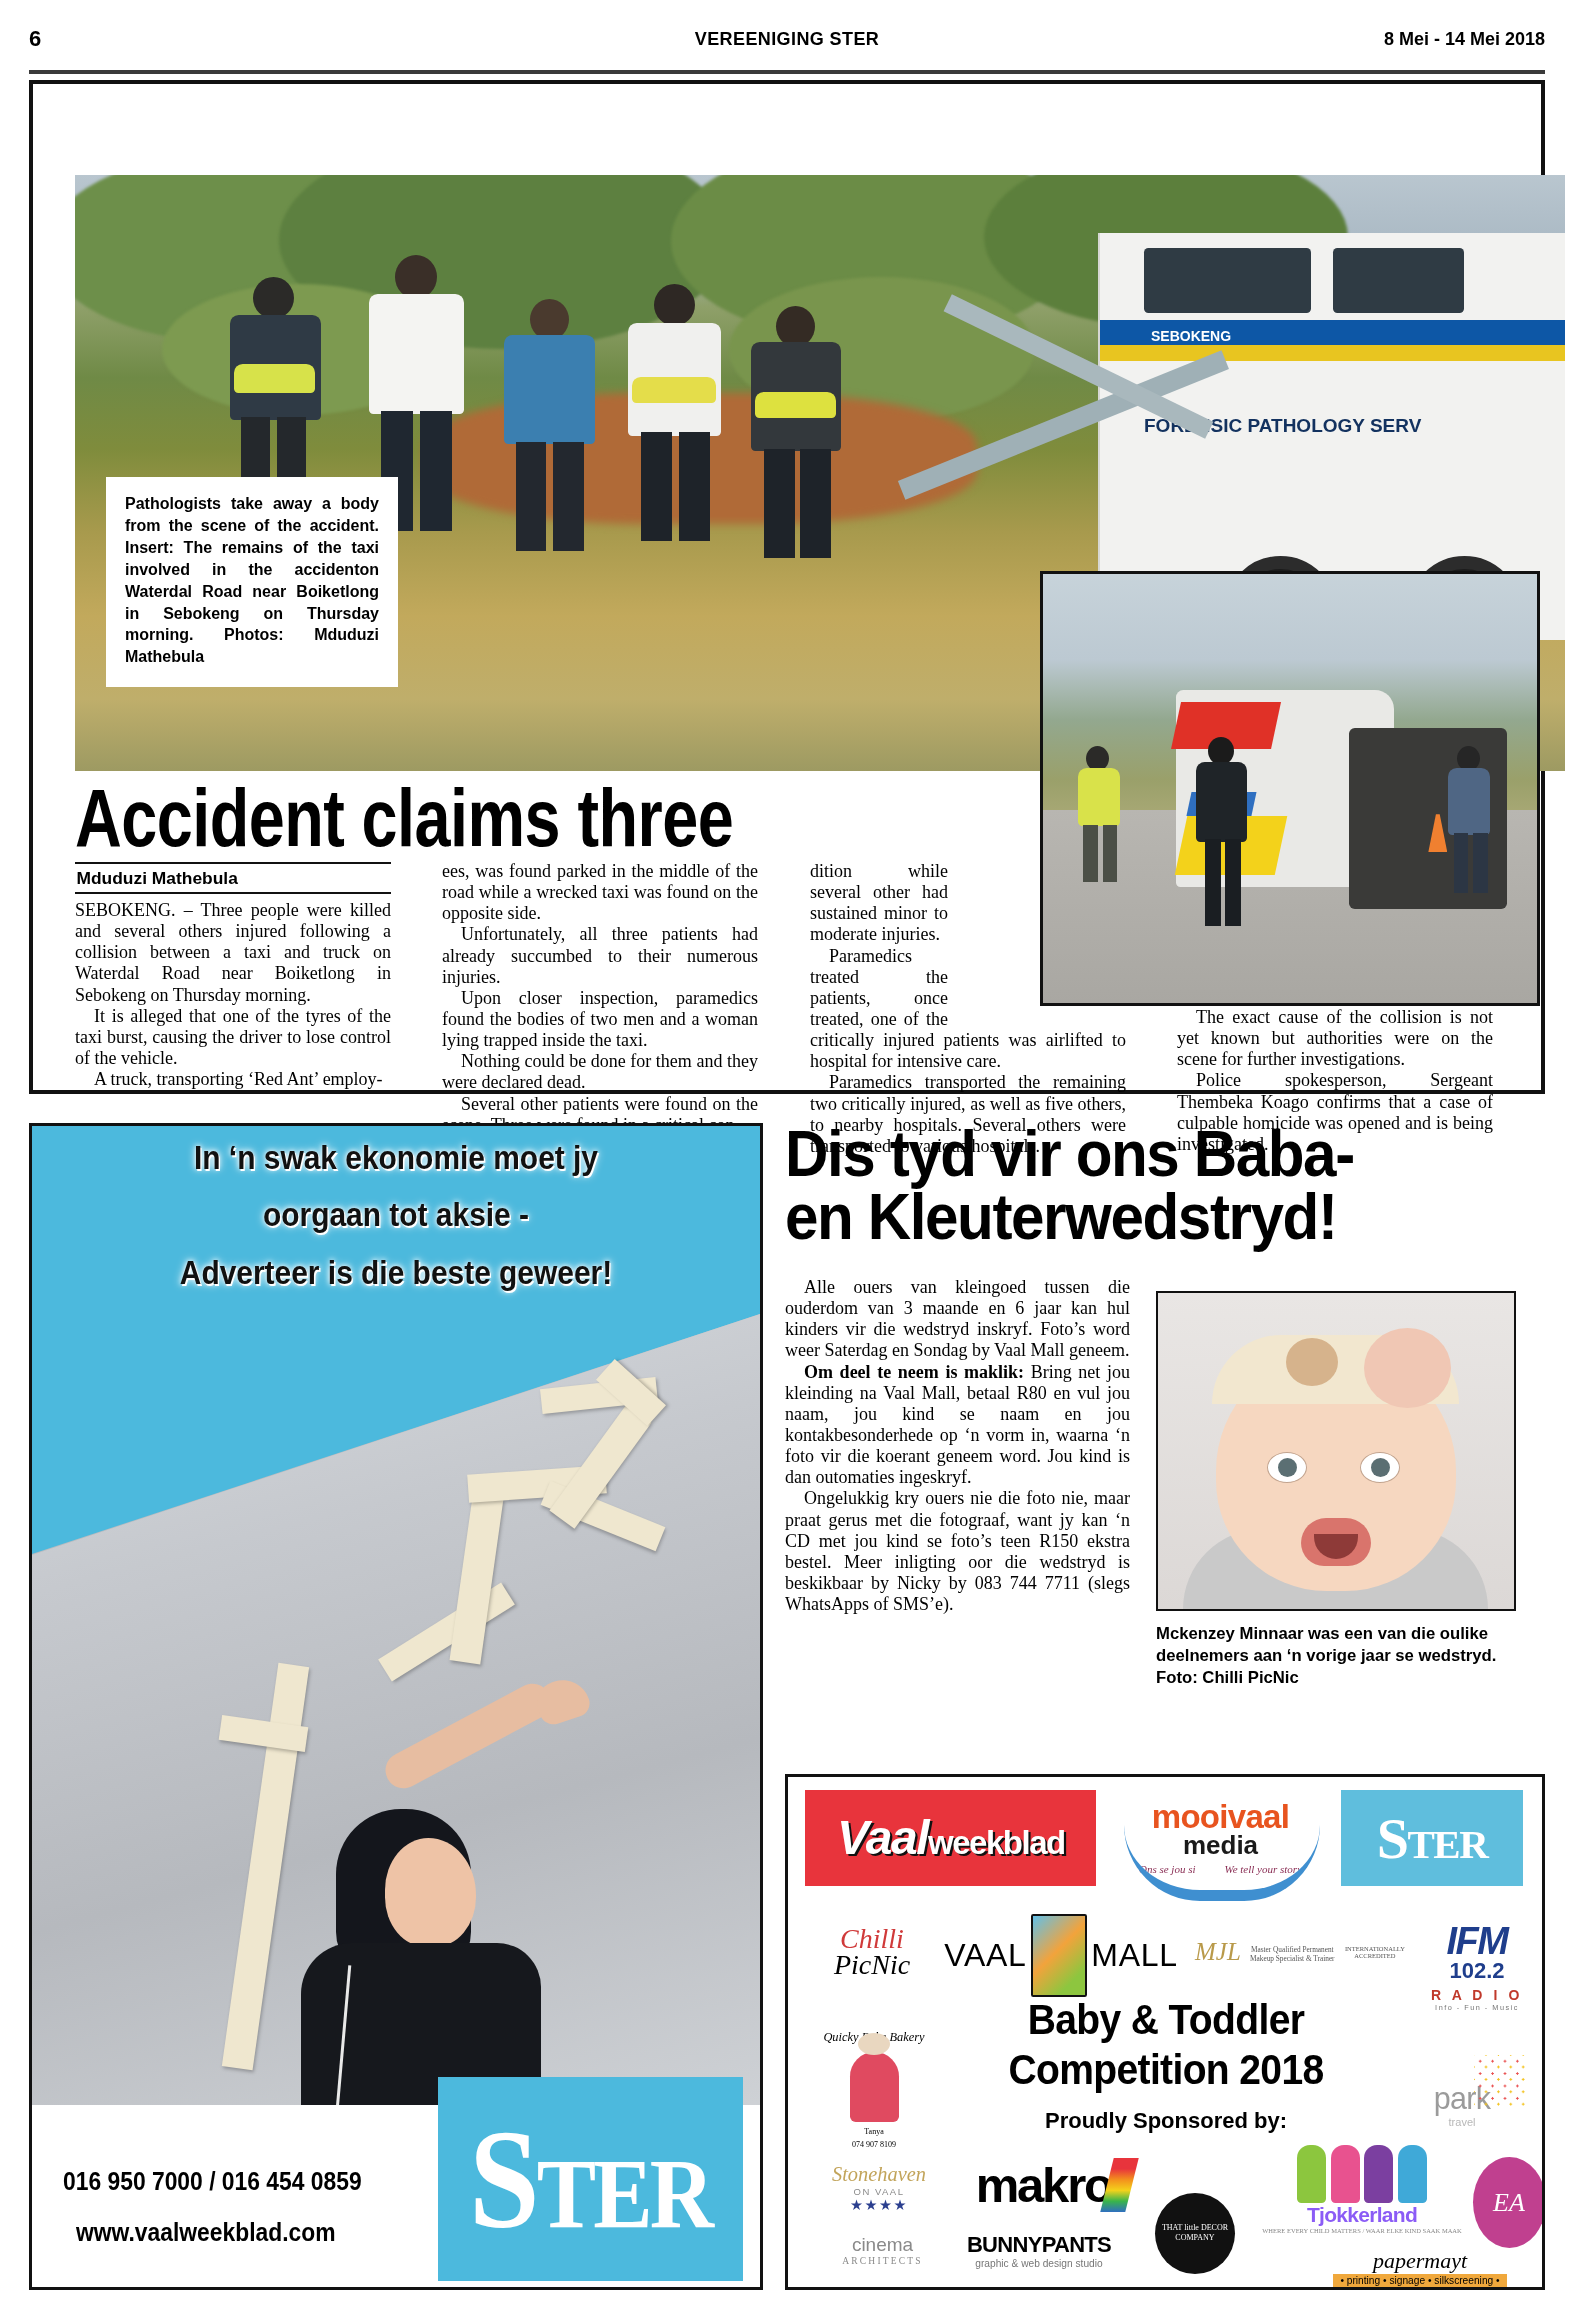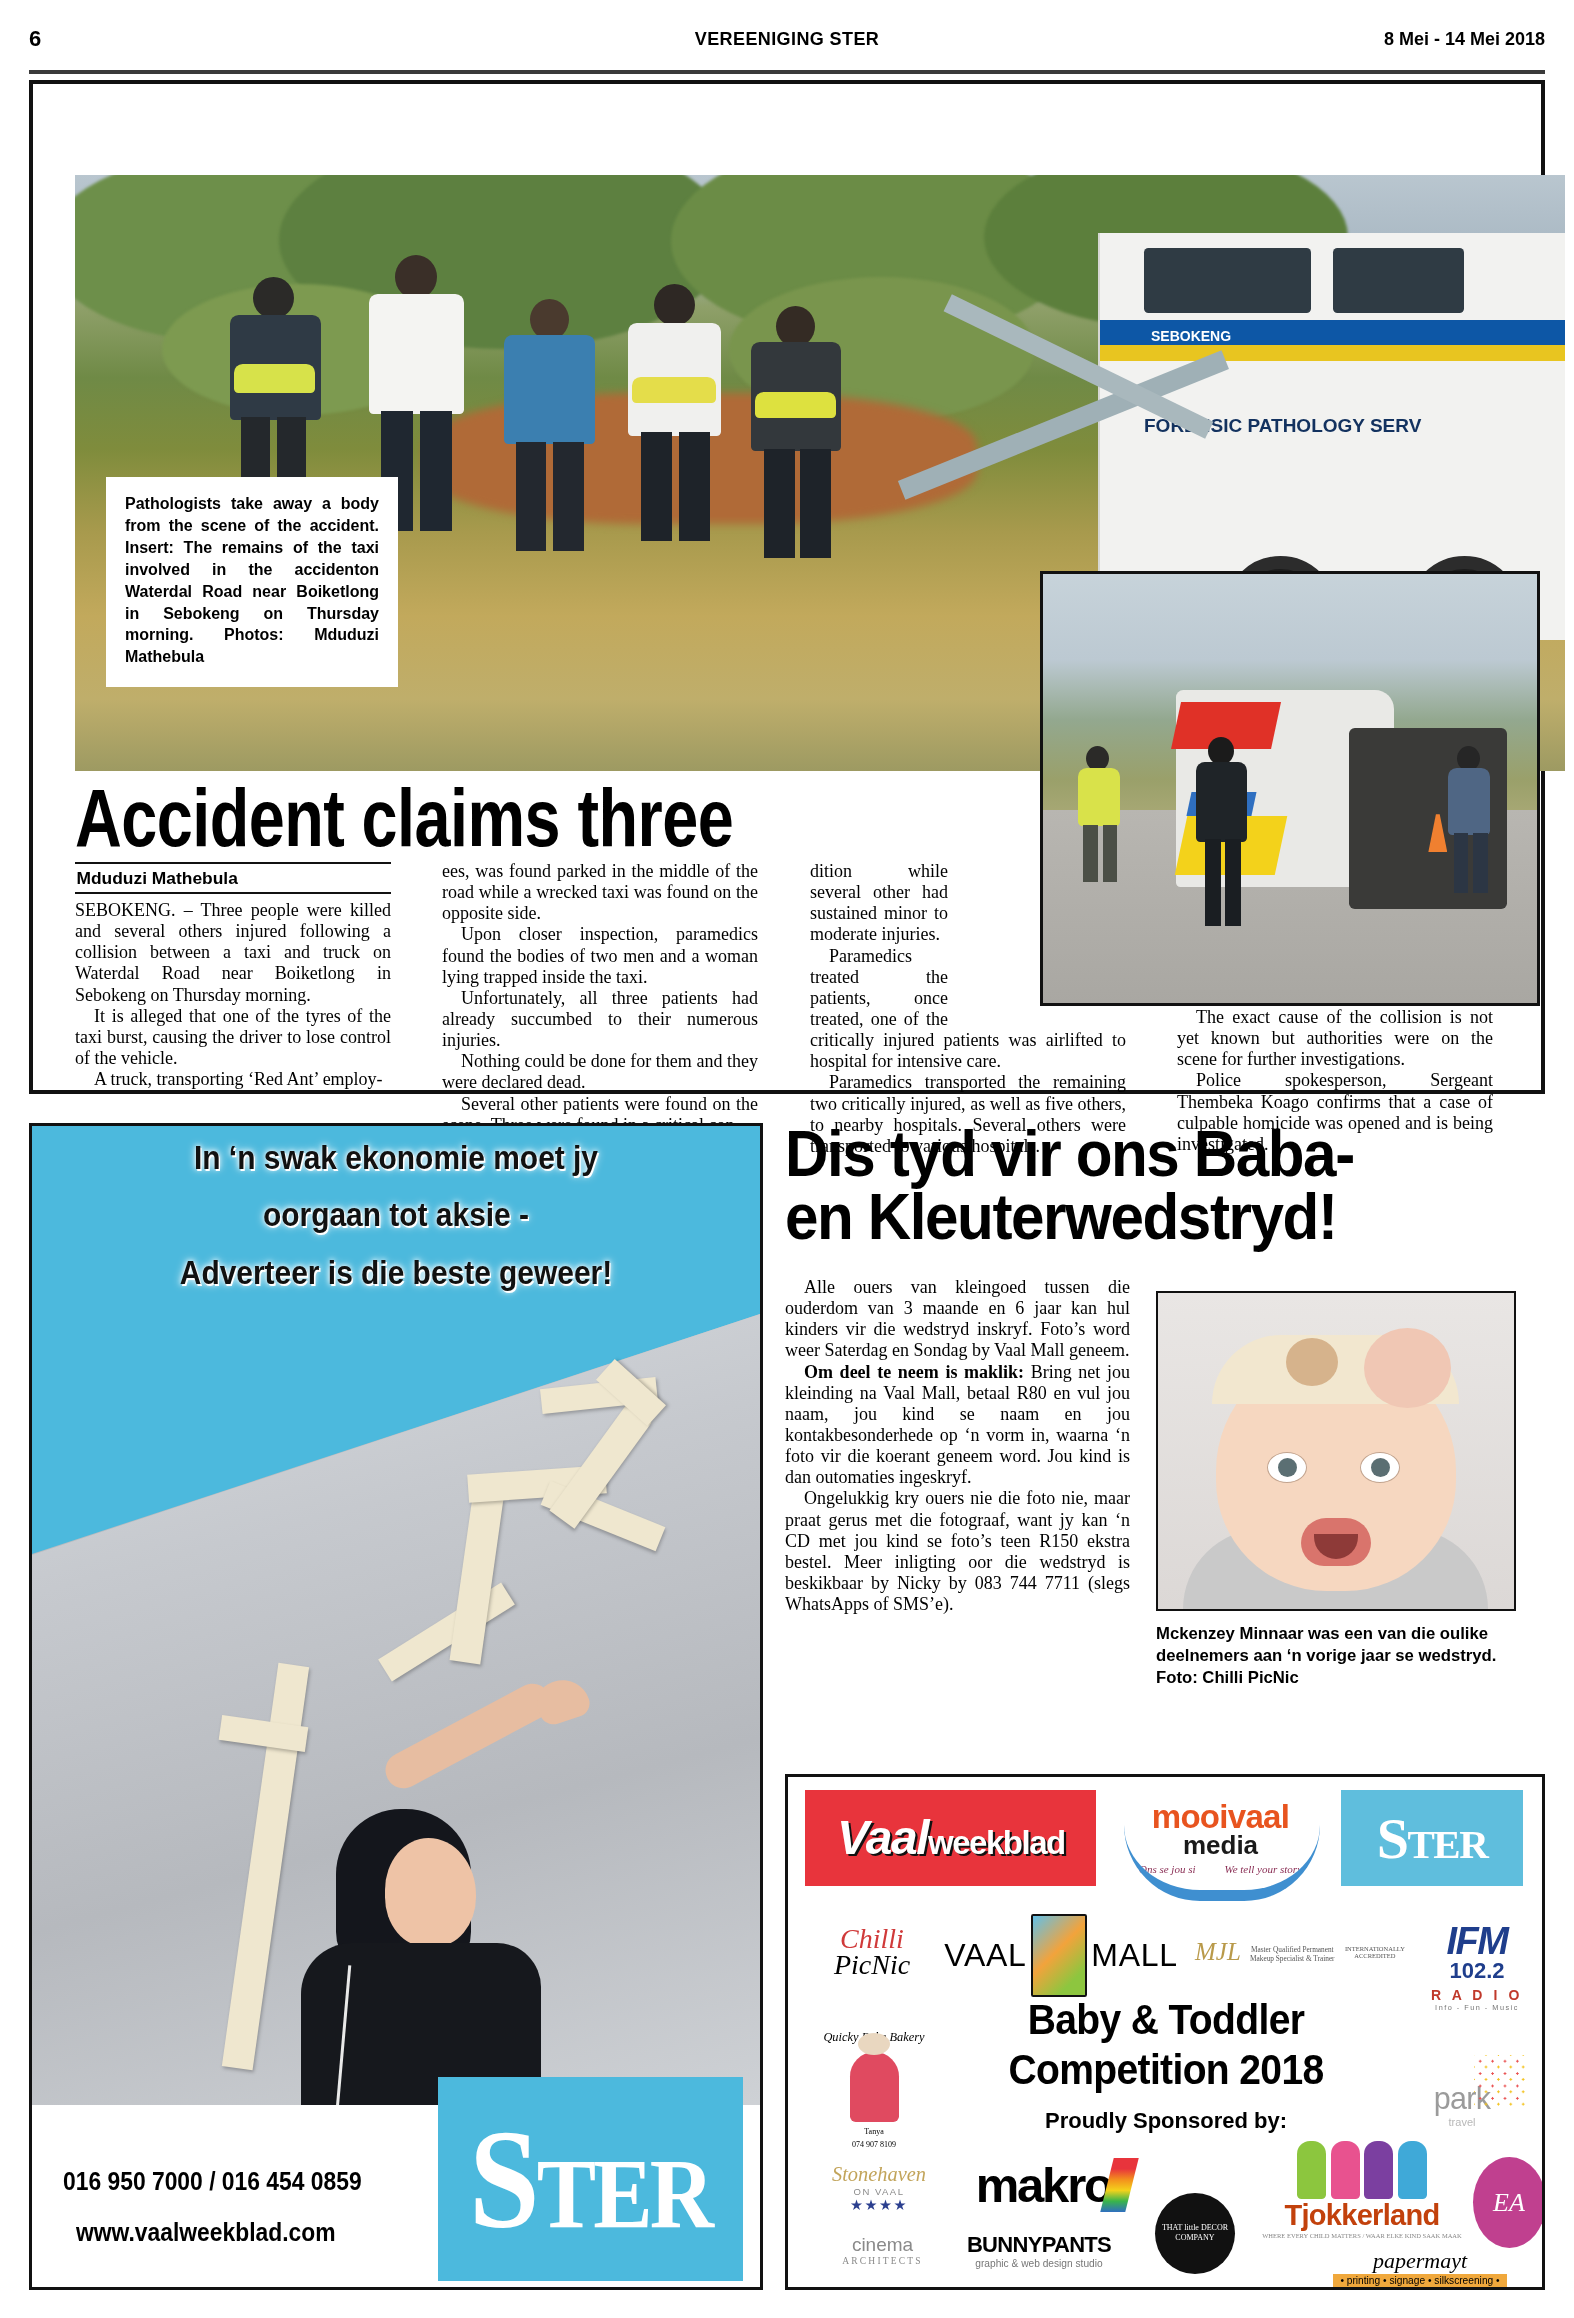--- a/index.html
+++ b/index.html
@@ -175,21 +175,21 @@
       background:linear-gradient(#e8343c 20%,#f3901d 40%,#f3d21b 60%,#39b54a 80%,#2f6fc0 100%);}
   .bp{left:160px;top:444px;width:182px;height:58px;flex-direction:column;}
   .bp .b1{font-family:"Liberation Sans",sans-serif;font-weight:bold;font-size:22px;letter-spacing:-0.7px;}
   .bp .b2{font-family:"Liberation Sans",sans-serif;font-size:10.2px;color:#777;}
   .tl{left:349px;top:414px;width:116px;height:84px;}
   .tl .oval{width:80px;height:81px;border-radius:50%;background:#111;color:#fff;display:flex;align-items:center;justify-content:center;
       font-family:"Liberation Serif",serif;font-size:8px;text-align:center;line-height:1.25;}
   .tj{left:465px;top:349px;width:218px;height:127px;flex-direction:column;}
   .tj .kids{display:flex;gap:4.4px;align-items:flex-end;}
   .tj .kid{width:29px;height:58px;border-radius:13px 13px 4.4px 4.4px;}
-  .tj .t1{font-family:"Liberation Sans",sans-serif;font-weight:bold;font-size:29px;color:#c2410c;letter-spacing:-0.7px;}
+  .tj .t1{font-family:"Liberation Sans",sans-serif;font-weight:bold;font-size:21px;color:#8b5cf6;letter-spacing:-0.7px;}
   .tj .t2{font-size:6.5px;color:#888;}
   .ea{left:683px;top:378px;width:76px;height:95px;}
   .ea .circ{width:73px;height:91px;border-radius:50%;background:#c0408f;color:#fff;display:flex;align-items:center;justify-content:center;
       font-family:"Liberation Serif",serif;font-style:italic;font-size:26px;}
   .pm{left:523px;top:465px;width:218px;height:51px;flex-direction:column;}
   .pm .m1{font-family:"Liberation Serif",serif;font-style:italic;font-size:22px;}
   .pm .m2{background:#f0a83c;font-family:"Liberation Sans",sans-serif;font-size:10.2px;padding:1.5px 7.3px;}
 </style>
 </head>
 <body>
@@ -300,22 +300,22 @@
   </div>
 
   <div class="acol" id="acol1">
     <p class="lead">SEBOKENG. – Three people were killed and several others injured following a collision between a taxi and truck on Waterdal Road near Boiketlong in Sebokeng on Thursday morning.</p>
     <p>It is alleged that one of the tyres of the taxi burst, causing the driver to lose control of the vehicle.</p>
     <p>A truck, transporting ‘Red Ant’ employ-</p>
   </div>
 
   <div class="acol" id="acol2">
     <p class="lead">ees, was found parked in the middle of the road while a wrecked taxi was found on the opposite side.</p>
+    <p>Unfortunately, all three patients had already succumbed to their numerous injuries.</p>
     <p>Upon closer inspection, paramedics found the bodies of two men and a woman lying trapped inside the taxi.</p>
-    <p>Unfortunately, all three patients had already succumbed to their numerous injuries.</p>
     <p>Nothing could be done for them and they were declared dead.</p>
     <p>Several other patients were found on the scene. Three were found in a critical con-</p>
   </div>
 
   <div class="acol" id="acol3">
     <div class="wrapper"></div>
     <p class="lead">dition while several other had sustained minor to moderate injuries.</p>
     <p>Paramedics treated the patients, once treated, one of the critically injured patients was airlifted to hospital for intensive care.</p>
     <p>Paramedics transported the remaining two critically injured, as well as five others, to nearby hospitals. Several others were transported to various hospitals.</p>
   </div>

